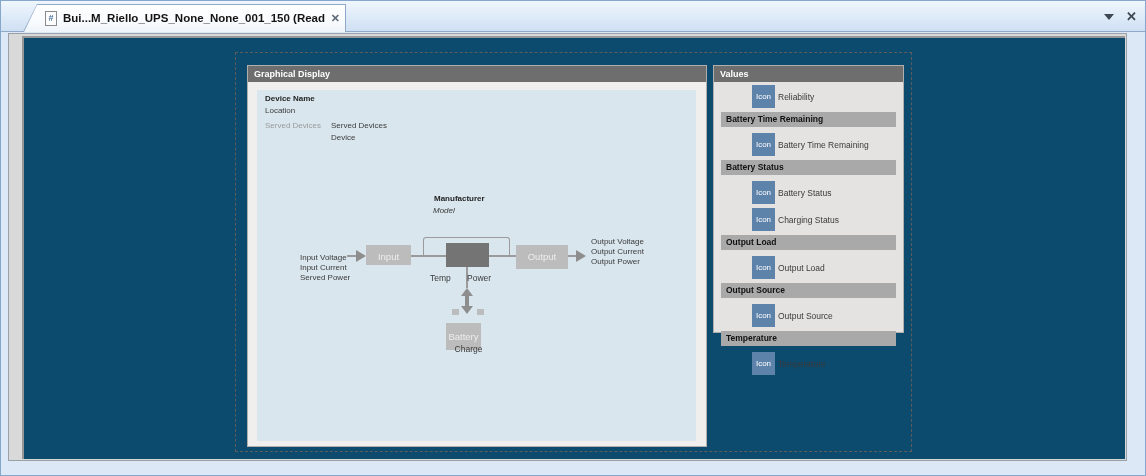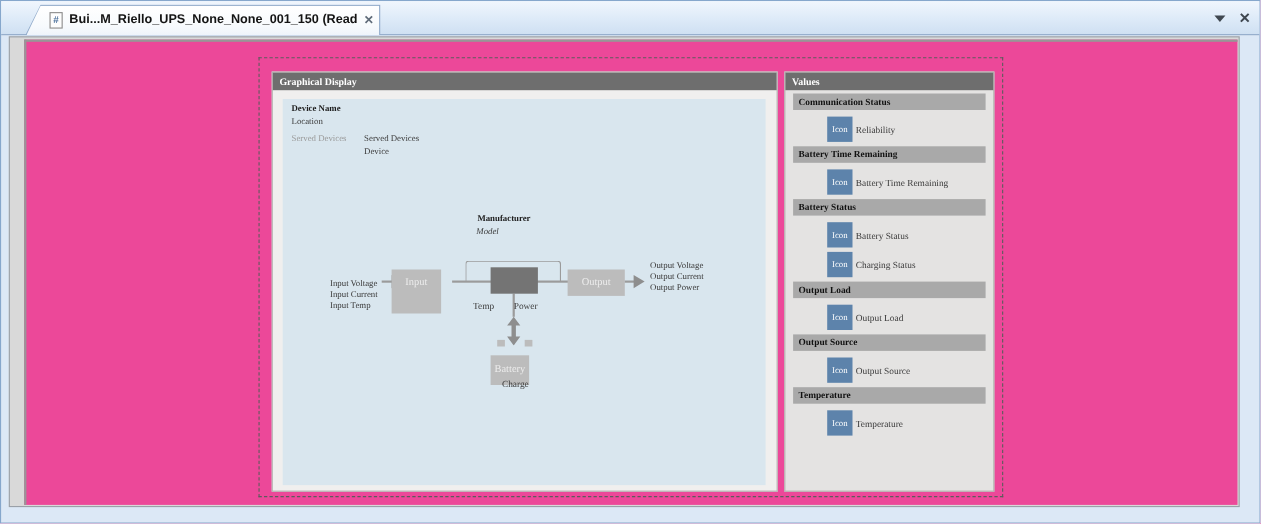--- a/index.html
+++ b/index.html
@@ -30,29 +30,29 @@
   .strip-ctrls { position:absolute; right:8px; top:0; height:31px; display:flex;
     align-items:center; gap:12px; }
   .dd-tri { width:0; height:0; border-left:5px solid transparent; border-right:5px solid transparent;
     border-top:6px solid #3f4750; cursor:pointer; }
   .strip-x { font-size:13px; font-weight:bold; color:#3f4750; cursor:pointer; line-height:1; }
 
   
   .frame { position:absolute; left:7px; top:32px; right:18px; bottom:14px;
     background:#d9d9d9; border:1px solid #9aa0a8; }
   .workspace { position:absolute; left:13px; top:2px; right:1px; bottom:1px;
-    background:#ec4899; border-top:2px solid #979797; border-left:2px solid #979797;font-family:Liberation Serif, serif; }
+    background:#0c4a6e; border-top:2px solid #979797; border-left:2px solid #979797; }
 
   .selection { position:absolute; left:211px; top:14px; width:677px; height:400px;
     border:1px dashed #5c5c5c; }
 
   
   .panel { position:absolute; border:1px solid #b1afad; }
   .gd-panel { left:223px; top:27px; width:460px; height:382px; background:#f0efee; }
-  .values-panel { left:689px; top:27px; width:191px; height:382px; background:#e4e3e2; }
+  .values-panel { left:689px; top:27px; width:191px; height:268px; background:#e4e3e2; }
   .panel-header { height:16px; background:var(--panel-header,#6e6e6e); color:#fff;
     font-size:9px; font-weight:bold; line-height:16px; padding-left:6px; }
 
   
   .gd-canvas { position:absolute; left:9px; top:24px; width:439px; height:351px;
     background:var(--canvas-blue,#d9e6ee); }
 
   .devinfo { position:absolute; left:8px; top:3px; font-size:8px; color:#3b3b3b; }
   .devinfo .dn { font-weight:bold; color:#1f1f1f; line-height:12px; }
   .devinfo .loc { line-height:12px; margin-bottom:3px; }
@@ -71,21 +71,21 @@
   .bypass { position:absolute; left:166px; top:147px; width:87px; height:19px;
     border:1px solid #9b9b9b; border-bottom:none; border-radius:3px 3px 0 0; z-index:2; }
   .hline { position:absolute; height:2px; background:#9b9b9b; z-index:2; }
   .main-line { left:154px; top:165px; width:106px; }
   .lstub { left:90px; top:165px; width:10px; }
   .rstub { left:311px; top:165px; width:9px; }
   .tri-r { position:absolute; width:0; height:0; z-index:2;
     border-top:6px solid transparent; border-bottom:6px solid transparent;
     border-left:10px solid #8e8e8e; }
   .ltri { left:99px; top:160px; } .rtri { left:319px; top:160px; }
-  .input-box { left:99px; top:155px; width:45px; height:40px; line-height:24px; z-index:2; }
+  .input-box { left:109px; top:155px; width:45px; height:20px; line-height:24px; z-index:2; }
   .output-box { left:259px; top:155px; width:52px; height:24px; line-height:24px; z-index:2; }
   .dark-box { position:absolute; left:189px; top:153px; width:43px; height:24px;
     background:var(--box-dark,#747474); z-index:3; }
   .temp-lbl { left:173px; top:183px; z-index:3; font-size:8.5px; }
   .power-lbl { left:210px; top:183px; z-index:3; font-size:8.5px; }
   .vline { position:absolute; left:209px; top:177px; width:2px; height:21px; background:#9b9b9b; }
   .dbl-arrow { position:absolute; left:203px; top:198px; width:14px; height:26px; }
   .dbl-arrow svg { display:block; width:14px; height:26px; fill:#8e8e8e; }
   .term { position:absolute; width:7px; height:6px; background:var(--box-gray,#bcbcbc); }
   .t1 { left:195px; top:219px; } .t2 { left:220px; top:219px; }
@@ -147,21 +147,21 @@
           </div>
 
           <div class="lbl manu" style="left:177px; top:104px;">Manufacturer</div>
           <div class="lbl modl" style="left:176px; top:116px;">Model</div>
 
           <div class="bypass"></div>
 
           <div class="lbl metrics" style="left:43px; top:147px;margin-top:16px;">
             <div>Input Voltage</div>
             <div>Input Current</div>
-            <div>Input Temp</div>
+            <div>Served Power</div>
           </div>
 
           <div class="hline lstub"></div>
           <div class="tri-r ltri"></div>
           <div class="ups-box input-box">
             <span>Input</span>
           </div>
 
           <div class="hline main-line"></div>
           <div class="dark-box"></div>
@@ -193,21 +193,20 @@
           </div>
           <div class="lbl charge">Charge</div>
 
         </div>
       </div>
 
       <div class="panel values-panel">
         <div class="panel-header">Values</div>
         <div class="values-body">
 
-          <div class="vbar">Communication Status</div>
           <div class="vitem">
             <span class="vicon">Icon</span>
             <span class="vlabel">Reliability</span>
           </div>
 
           <div class="vbar">Battery Time Remaining</div>
           <div class="vitem">
             <span class="vicon">Icon</span>
             <span class="vlabel">Battery Time Remaining</span>
           </div>

